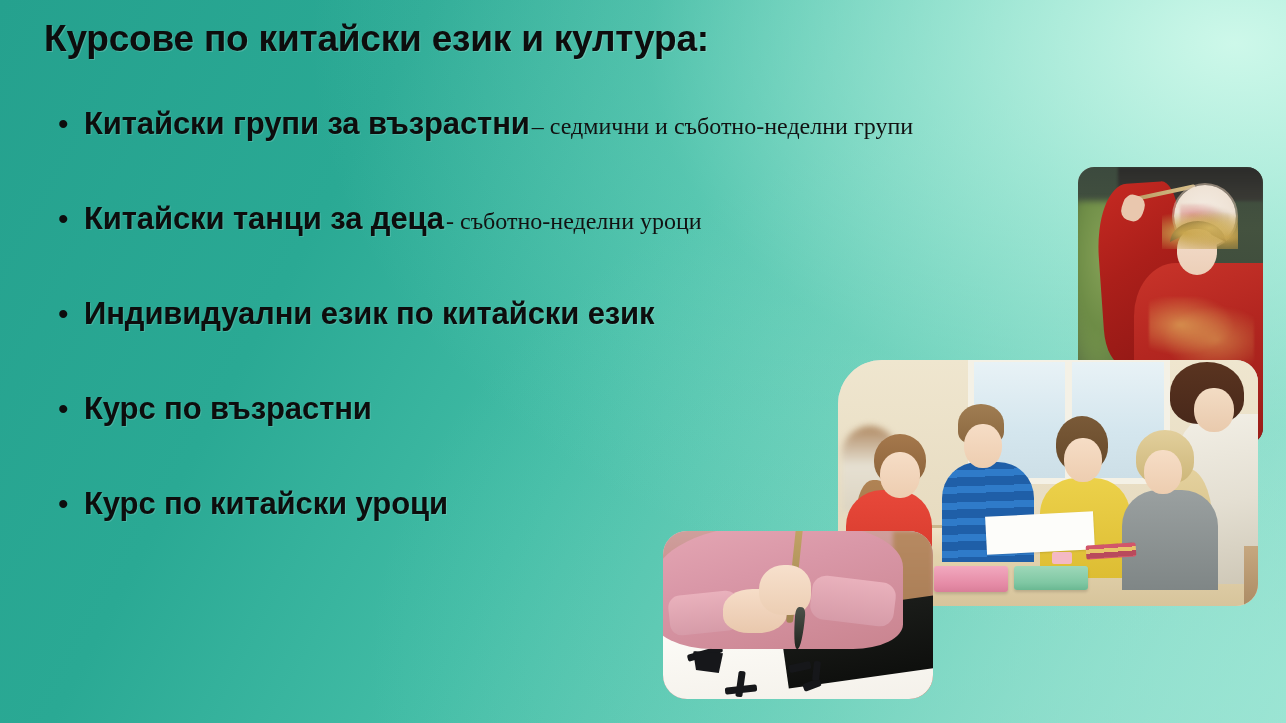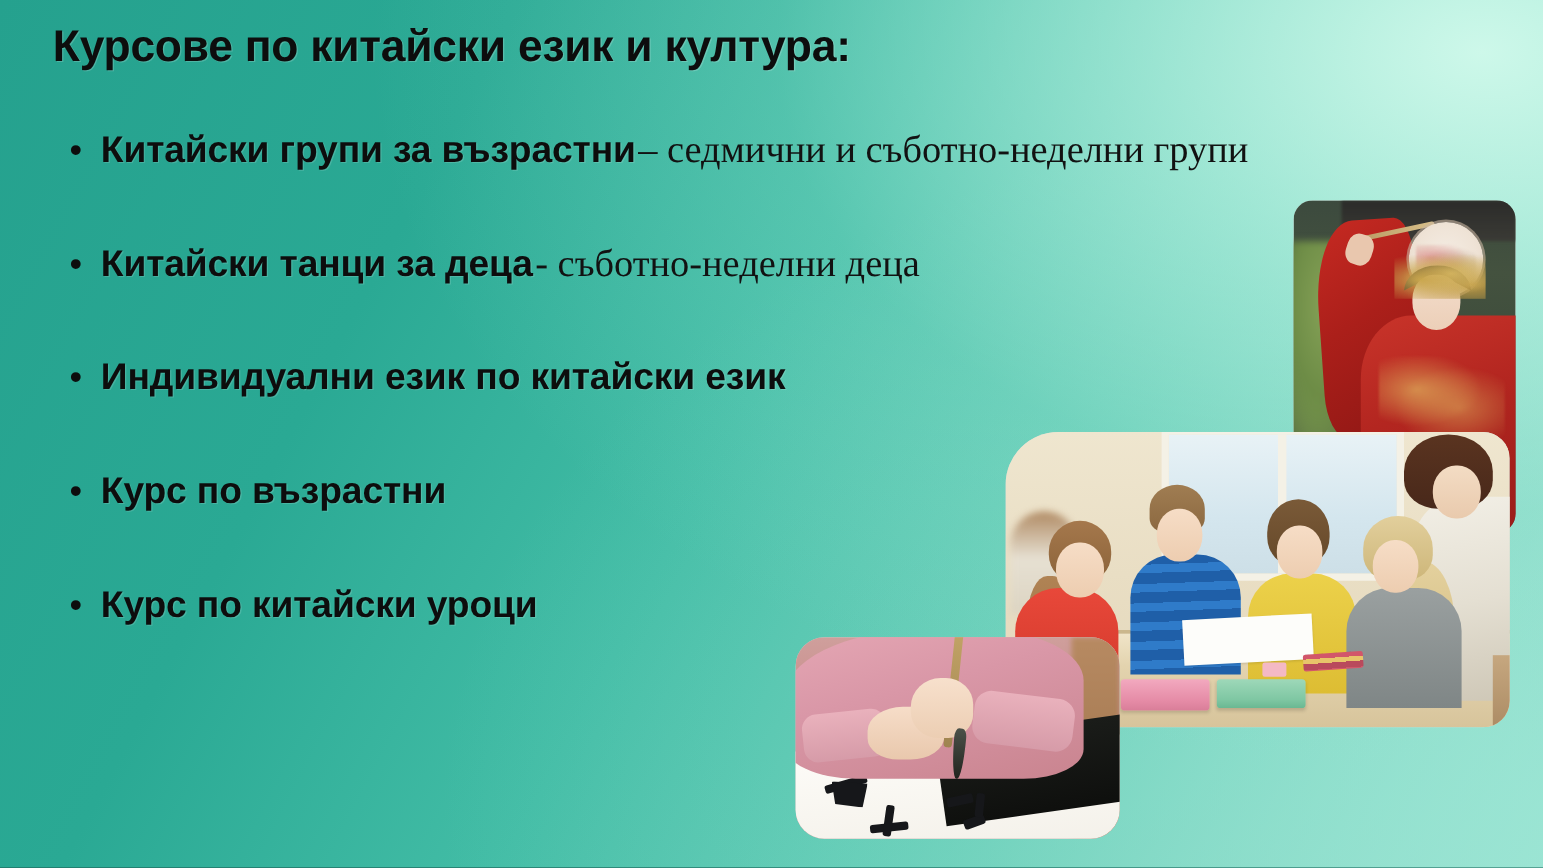--- a/index.html
+++ b/index.html
@@ -54,21 +54,21 @@
   }
   .bullet-strong {
     font-size: 31px;
     font-weight: 700;
     color: #0d0d0d;
     letter-spacing: -0.1px;
     text-shadow: 1px 1px 0 rgba(255,255,255,0.14);
   }
   .bullet-rest {
     font-family: "Liberation Serif", serif;
-    font-size: 32px;
+    font-size: 24px;
     font-weight: 400;
     color: #121212;
     margin-left: 2px;
   }
   .bullet-rest:empty { display: none; }
 
   
   .photo {
     position: absolute;
     overflow: hidden;
@@ -349,21 +349,21 @@
 
     <div class="bullet">
       <span class="bullet-dot">•</span>
       <span class="bullet-strong">Китайски групи за възрастни</span>
       <span class="bullet-rest"> – седмични и съботно-неделни групи</span>
     </div>
 
     <div class="bullet">
       <span class="bullet-dot">•</span>
       <span class="bullet-strong">Китайски танци за деца</span>
-      <span class="bullet-rest"> - съботно-неделни деца</span>
+      <span class="bullet-rest"> - съботно-неделни уроци</span>
     </div>
 
     <div class="bullet">
       <span class="bullet-dot">•</span>
       <span class="bullet-strong">Индивидуални език по китайски език</span>
 
     </div>
 
     <div class="bullet">
       <span class="bullet-dot">•</span>

